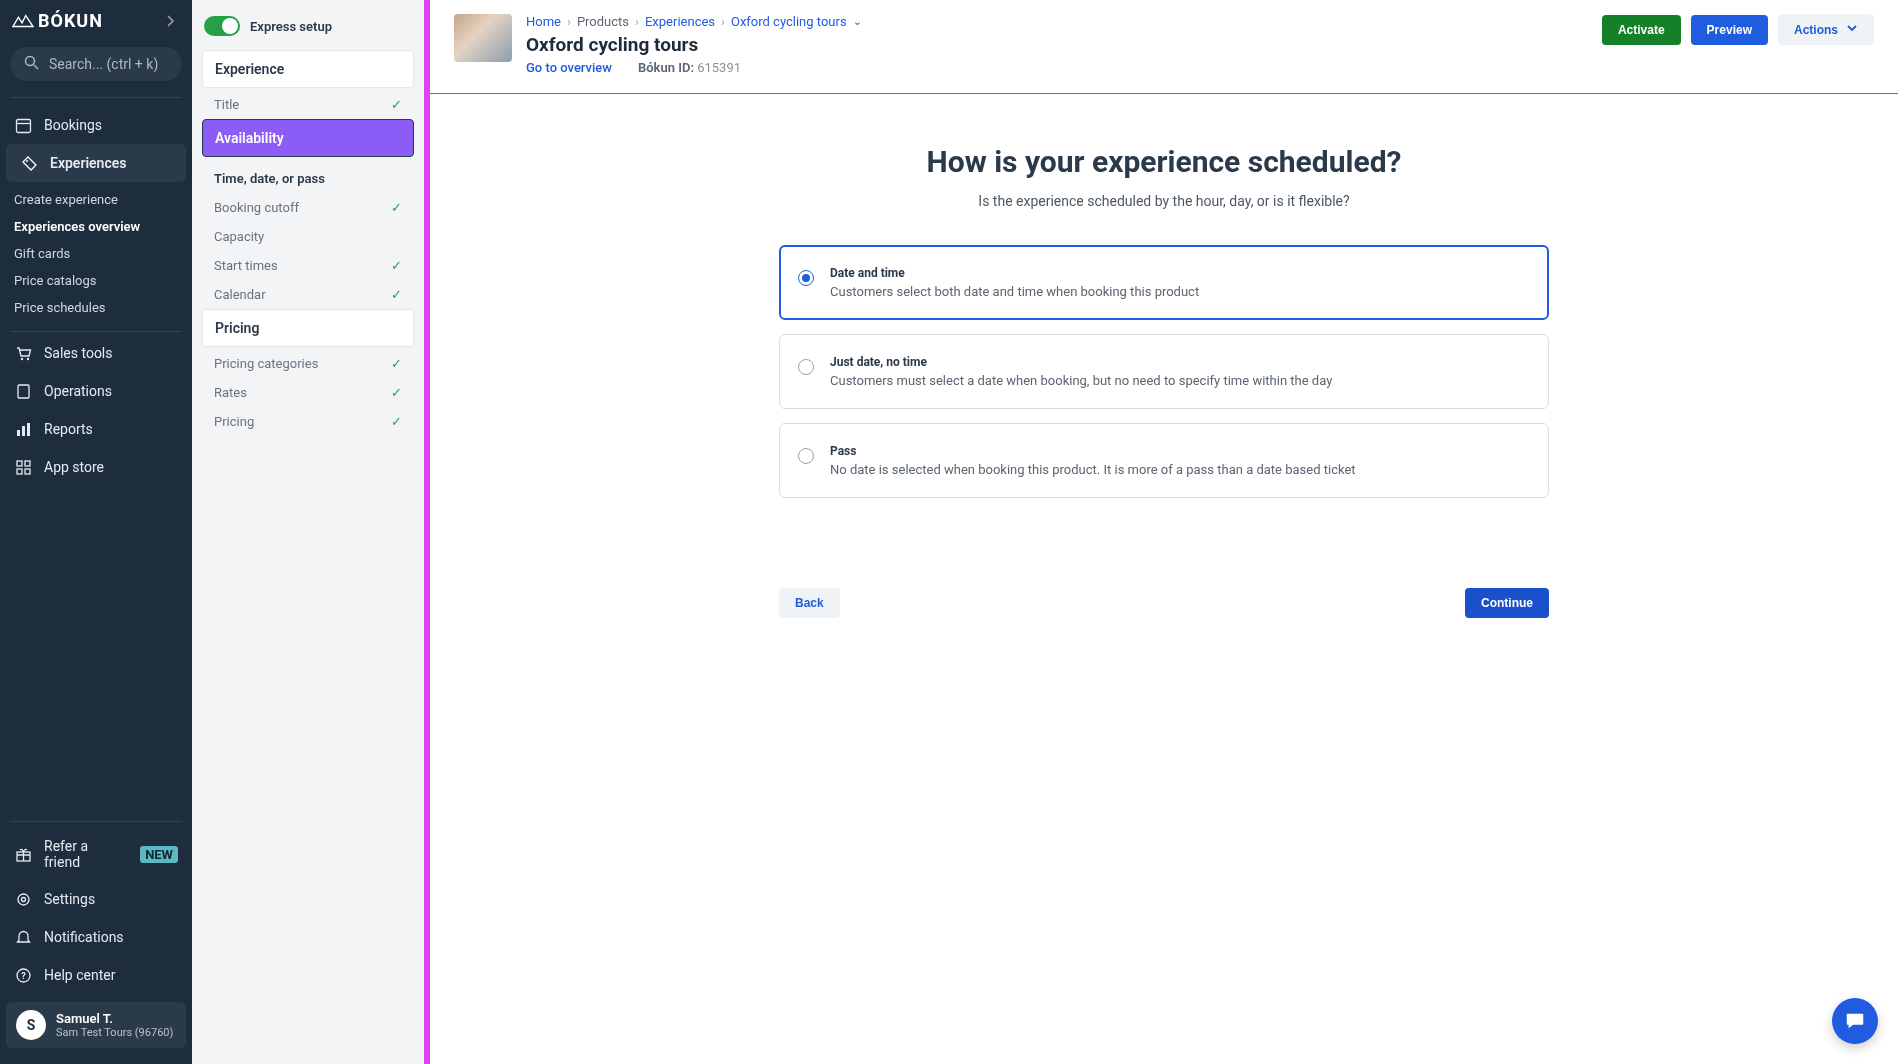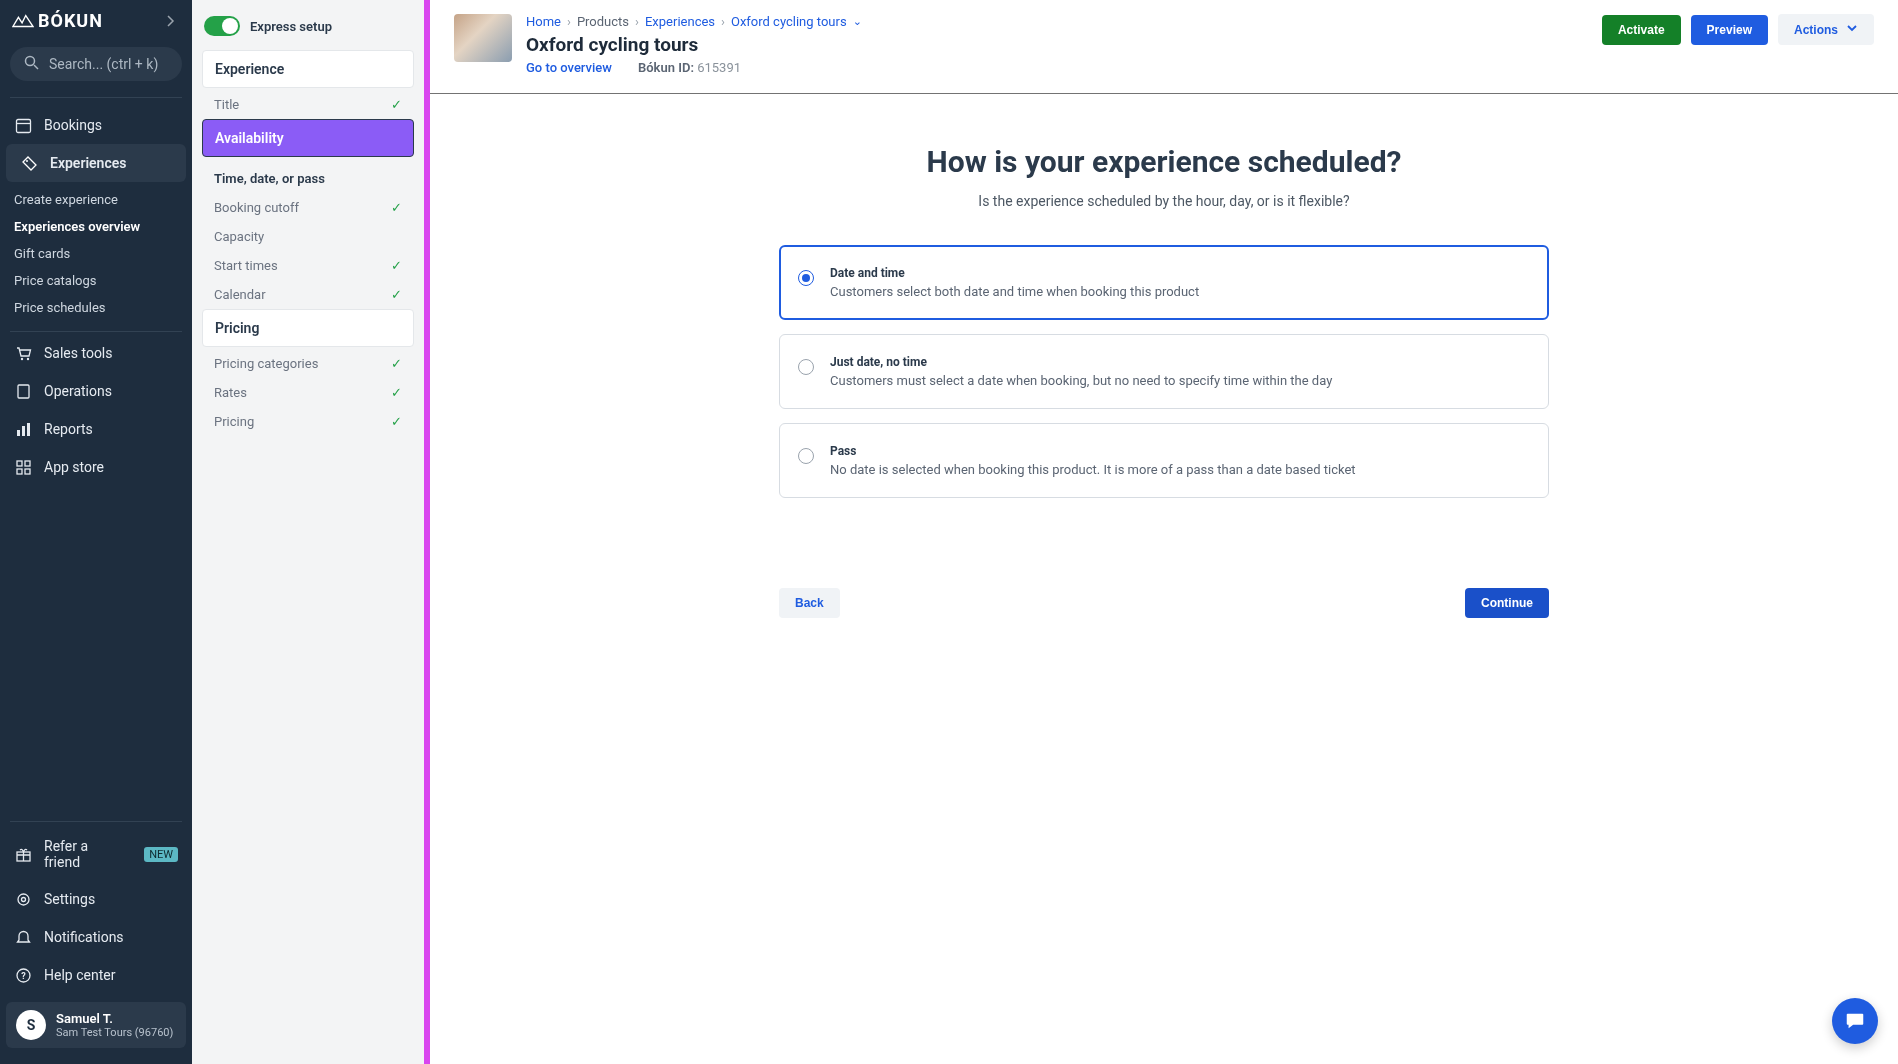--- a/index.html
+++ b/index.html
@@ -19,21 +19,21 @@
 
 .nav-section { padding: 6px 0; }
 .nav-item { display: flex; align-items: center; gap: 12px; padding: 10px 14px; font-size: 14px; color: #e5eaf0; cursor: pointer; }
 .nav-item.active { background: #2b3a4b; border-radius: 6px; margin: 0 6px; font-weight: 600; }
 .nav-item .icn { width: 18px; height: 18px; display: flex; align-items: center; justify-content: center; flex-shrink: 0; }
 .nav-sub { padding: 4px 8px 4px 14px; }
 .nav-sub-item { padding: 6px 0; font-size: 13px; color: #cfd7e0; cursor: pointer; }
 .nav-sub-item.bold { font-weight: 600; color: #fff; }
 
 .sidebar-bottom { margin-top: auto; padding-bottom: 8px; }
-.badge-new { background: #5cb8c4; color: #0f2a2f; font-size: 11px; font-weight: 400; padding: 1px 5px; border-radius: 3px; margin-left: 6px; }
+.badge-new { background: #5cb8c4; color: #0f2a2f; font-size: 13px; font-weight: 700; padding: 1px 5px; border-radius: 3px; margin-left: 6px; }
 
 .user-block { margin: 8px 6px; background: #2b3a4b; border-radius: 6px; padding: 8px 10px; display: flex; align-items: center; gap: 10px; }
 .avatar { width: 30px; height: 30px; border-radius: 50%; background: #fff; color: #1e2d3e; font-weight: 700; display: flex; align-items: center; justify-content: center; font-size: 14px; }
 .user-texts { display: flex; flex-direction: column; }
 .user-name { font-size: 13px; font-weight: 600; }
 .user-org { font-size: 11px; color: #b8c2cd; }
 
 
 .setup-panel { width: 238px; background: #f3f4f5; border-right: 6px solid #d946ef; padding: 12px 10px 0; }
 .toggle-row { display: flex; align-items: center; gap: 10px; padding: 4px 2px 14px; }

